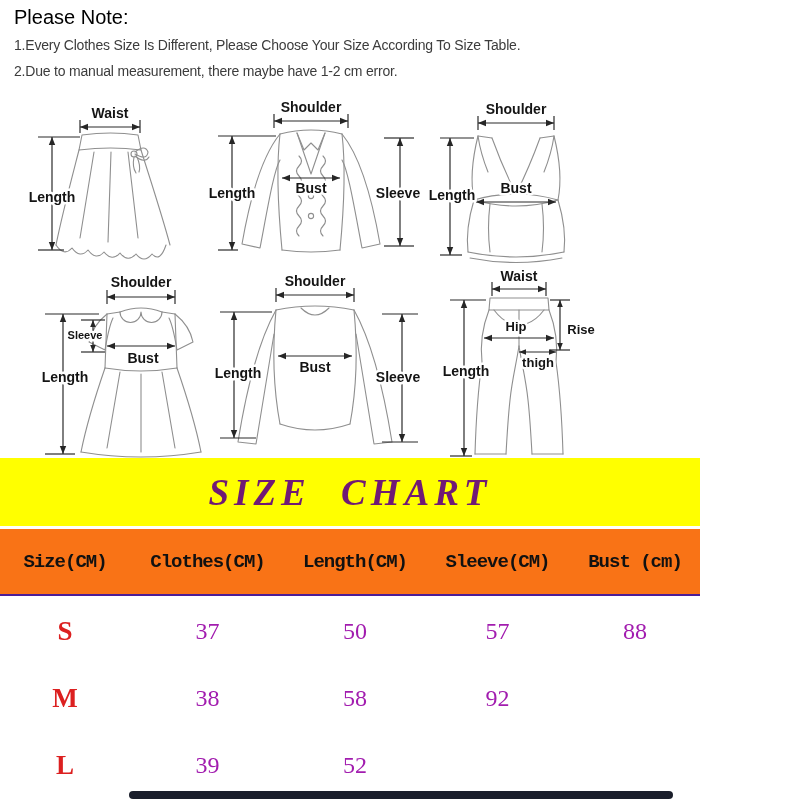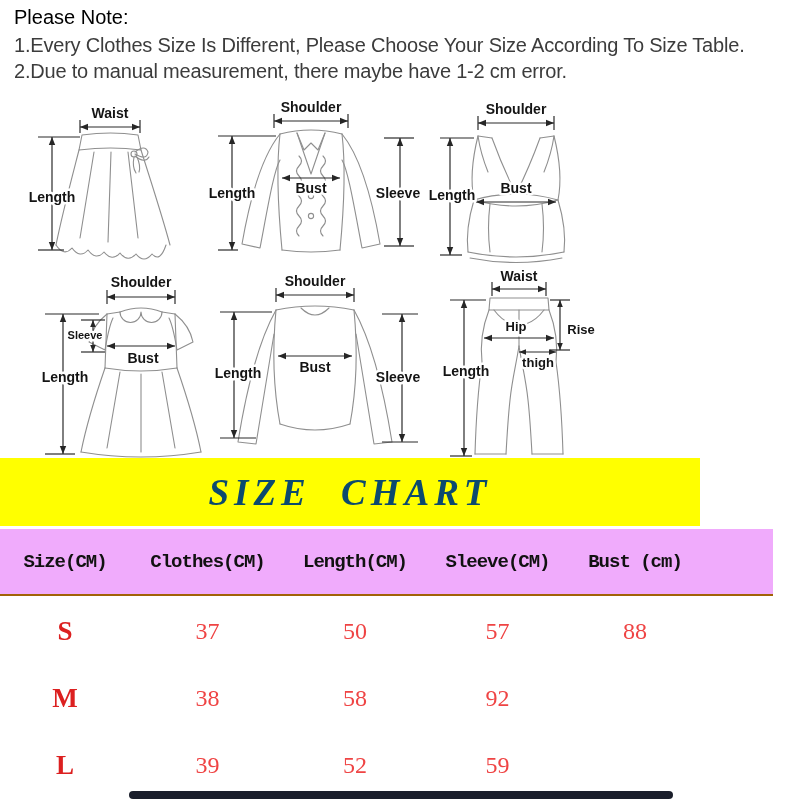--- a/index.html
+++ b/index.html
@@ -3,45 +3,45 @@
 <meta charset="utf-8">
 <style>
   html,body{margin:0;padding:0;}
   body{
     width:800px;height:800px;position:relative;background:#ffffff;
     font-family:"Liberation Sans",sans-serif;overflow:hidden;
   }
   
   .notes{position:absolute;left:14px;top:6px;width:780px;}
   .notes-title{color:#000000;font-size:20px;font-weight:normal;margin:0 0 3px 0;}
-  .note-line{color:#3c3c3c;font-size:20px;line-height:26px;letter-spacing:-0.2px;}
+  .note-line{color:#3c3c3c;font-size:14px;line-height:26px;letter-spacing:-0.2px;}
   
   .diag{position:absolute;}
   .g{fill:none;stroke:#8f8f8f;stroke-width:1.1;stroke-linecap:round;stroke-linejoin:round;}
   .m{stroke:#2a2a2a;stroke-width:1.2;fill:none;}
   .ah{fill:#262626;stroke:none;}
   .lbl{font-family:"Liberation Sans",sans-serif;font-size:14px;font-weight:600;fill:#141414;
        text-anchor:middle;paint-order:stroke fill;stroke:#ffffff;stroke-width:5px;stroke-linejoin:round;}
   .lbl.sm{font-size:11px;}
   .lbl.md{font-size:13px;}
   
   .banner{position:absolute;left:0;top:458px;width:700px;height:68px;background:#FFFF00;
           display:flex;align-items:center;justify-content:center;}
   .banner-text{font-family:"Liberation Serif",serif;font-style:italic;font-weight:700;
-               font-size:37px;color:#0c4a6e;letter-spacing:5px;word-spacing:16px;}
-  
-  .thead{position:absolute;left:0;top:529px;width:773px;height:65px;background:#f0abfc;
-         border-bottom:2px solid #a16207;display:grid;grid-template-columns:130px 155px 140px 145px 130px;
+               font-size:37px;color:#701a75;letter-spacing:5px;word-spacing:16px;}
+  
+  .thead{position:absolute;left:0;top:529px;width:700px;height:65px;background:#f97316;
+         border-bottom:2px solid #4c1d95;display:grid;grid-template-columns:130px 155px 140px 145px 130px;
          align-items:center;}
   .thead span{font-family:"Liberation Mono",monospace;font-weight:bold;font-size:19px;
               color:#111111;text-align:center;letter-spacing:-1px;}
   .tbody{position:absolute;left:0;top:598px;width:700px;}
   .trow{display:grid;grid-template-columns:130px 155px 140px 145px 130px;height:67px;align-items:center;}
   .trow .sz{font-family:"Liberation Serif",serif;font-size:27px;font-weight:600;color:#DC2020;text-align:center;}
-  .trow .val{font-family:"Liberation Serif",serif;font-size:24px;color:#ef4444;text-align:center;}
+  .trow .val{font-family:"Liberation Serif",serif;font-size:24px;color:#a21caf;text-align:center;}
   
   .home-bar{position:absolute;left:129px;top:791px;width:544px;height:8px;background:#1A1E2B;border-radius:4px;}
 </style>
 </head>
 <body>
 
 <div class="notes">
   <div class="notes-title">Please Note:</div>
   <div class="note-line">1.Every Clothes Size Is Different, Please Choose Your Size According To Size Table.</div>
   <div class="note-line">2.Due to manual measurement, there maybe have 1-2 cm error.</div>
@@ -292,17 +292,16 @@
   <div class="trow">
     <span class="sz">M</span>
     <span class="val">38</span>
     <span class="val">58</span>
     <span class="val">92</span>
   </div>
   <div class="trow">
     <span class="sz">L</span>
     <span class="val">39</span>
     <span class="val">52</span>
-    <span class="val">59</span>
   </div>
 </div>
 
 <div class="home-bar"></div>
 
 </body></html>

